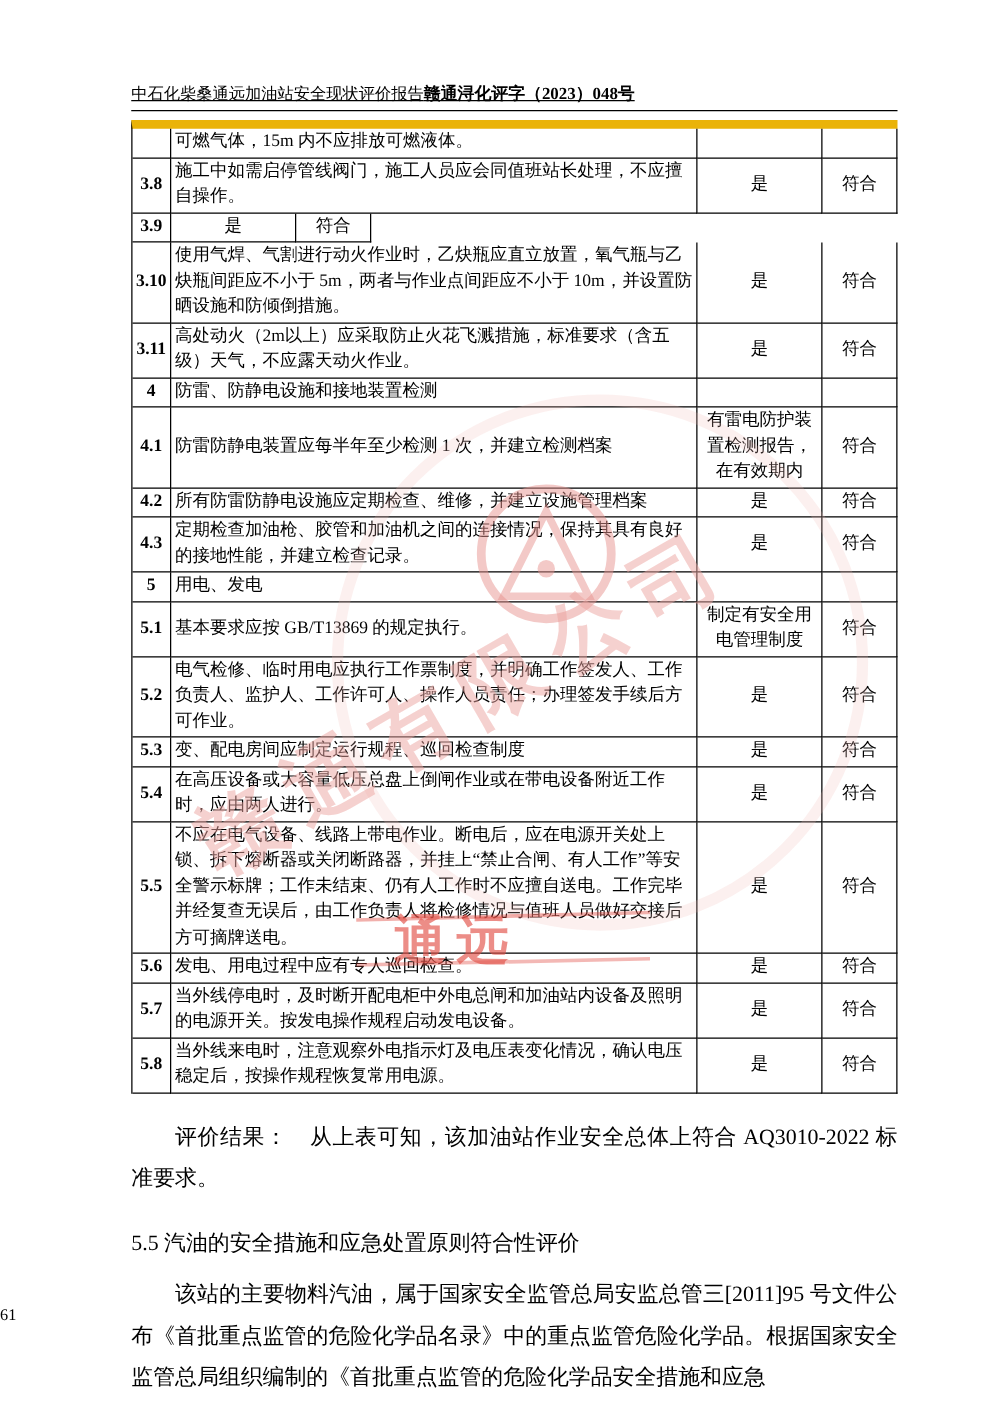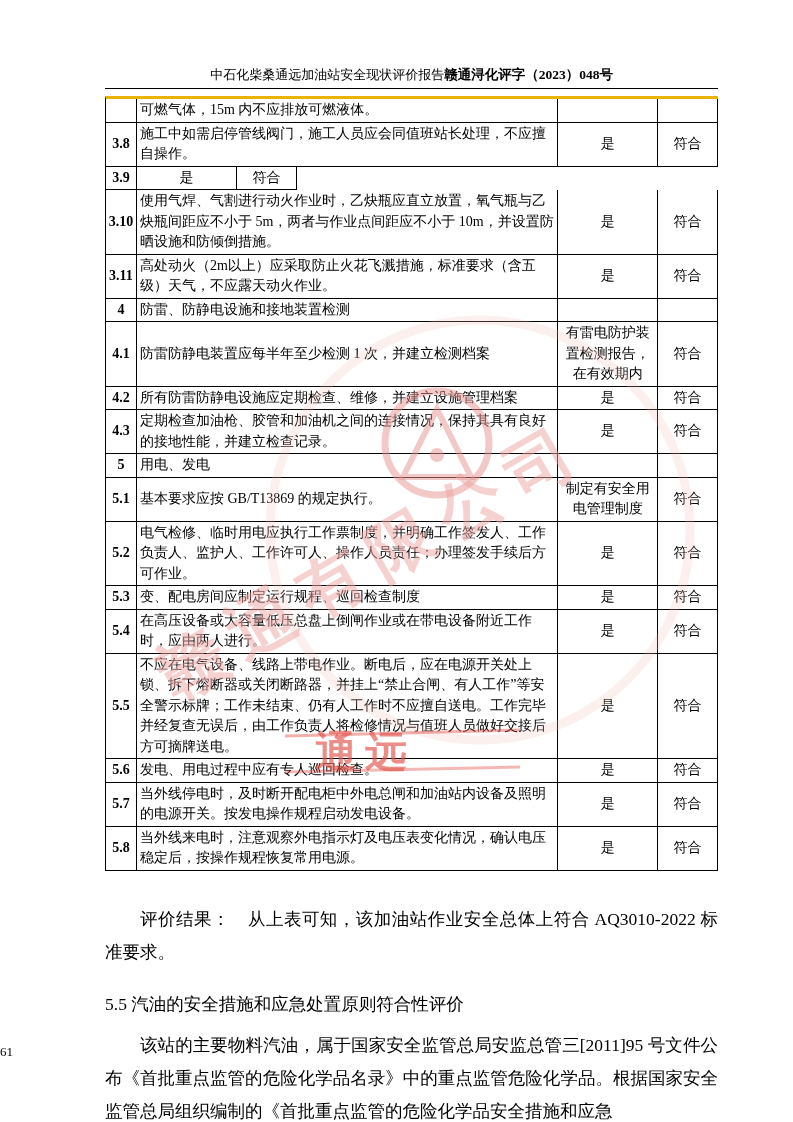--- a/index.html
+++ b/index.html
@@ -19,32 +19,33 @@
     position: relative;
     z-index: 1;
     padding: 66px 75px 0 105px;
     width: 793px;
   }
   .inner { width: 613px; }
 
   
   .hdr {
     display: flex;
-    justify-content: center;
+    justify-content: flex-start;
     align-items: flex-end;
     font-size: 13px;
     padding-bottom: 4px;
     border-bottom: 1.5px solid #000;
     margin-bottom: 7px;
+    text-decoration: underline;
   }
   .hdr .right { font-weight: bold; font-size: 13.5px; }
 
   
   .etable {
-    border-top: 3px solid #eab308;
+    border-top: 7px solid #eab308;
     border-left: 1px solid #000;
     font-size: 14px;
     line-height: 20.5px;
   }
   .trow { display: flex; align-items: stretch; }
   .cell {
     border-right: 1px solid #000;
     border-bottom: 1px solid #000;
     display: flex;
     align-items: center;
@@ -58,21 +59,21 @@
 
   
   .para {
     width: 613px;
     font-size: 17.5px;
     line-height: 33px;
     text-align: justify;
     text-justify: inter-ideograph;
     text-indent: 2em;
   }
-  .result-para { margin-top: 32px; }
+  .result-para { margin-top: 18px; }
   .sec-heading {
     width: 613px;
     margin-top: 20px;
     font-size: 17.5px;
     font-weight: normal;
     line-height: 30px;
   }
   .body-para { margin-top: 10px; }
 
   .pagenum {

